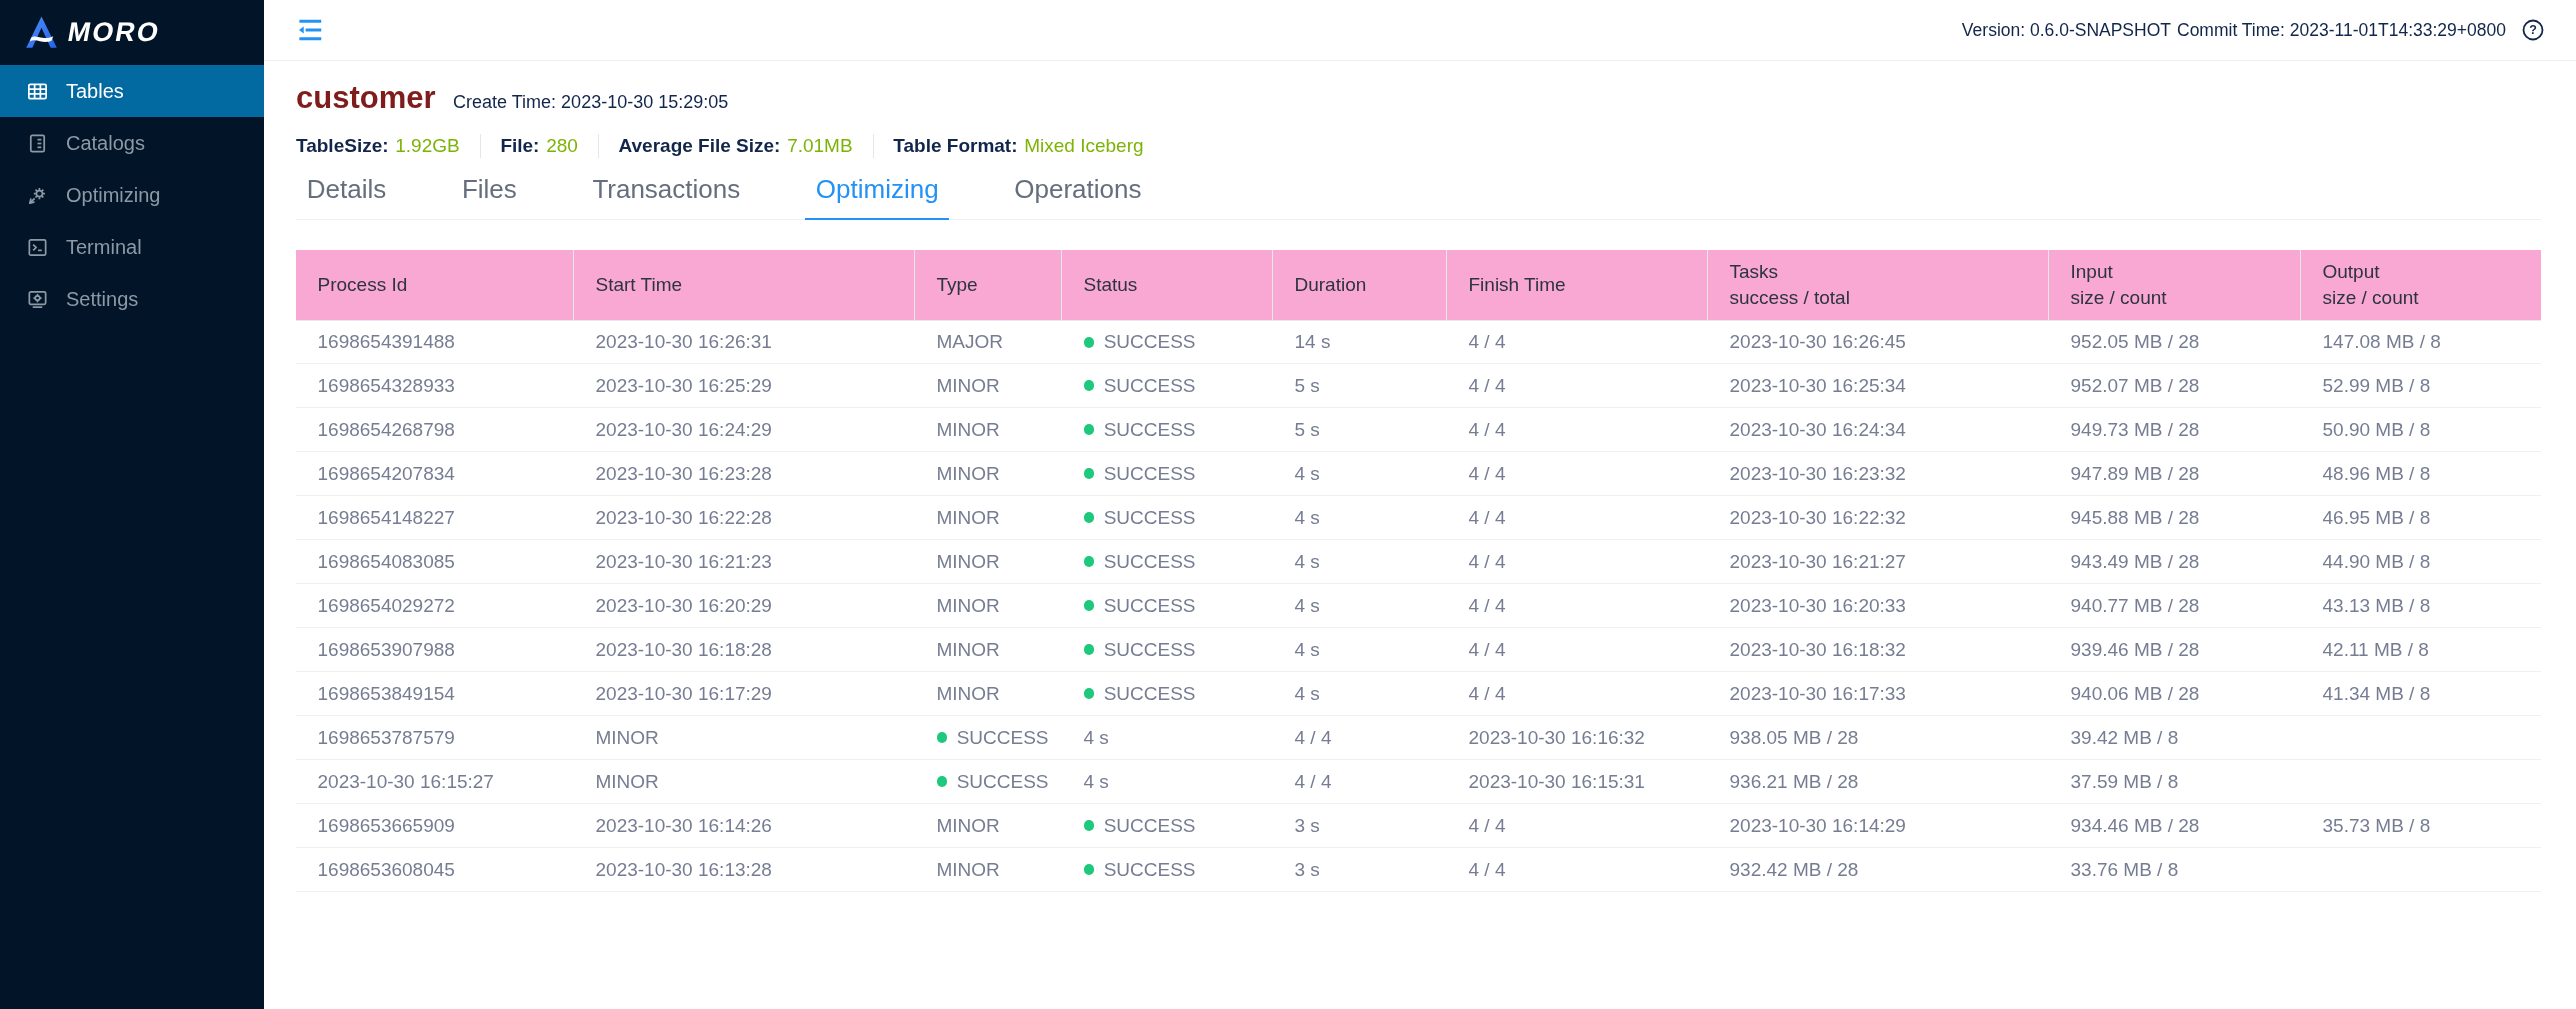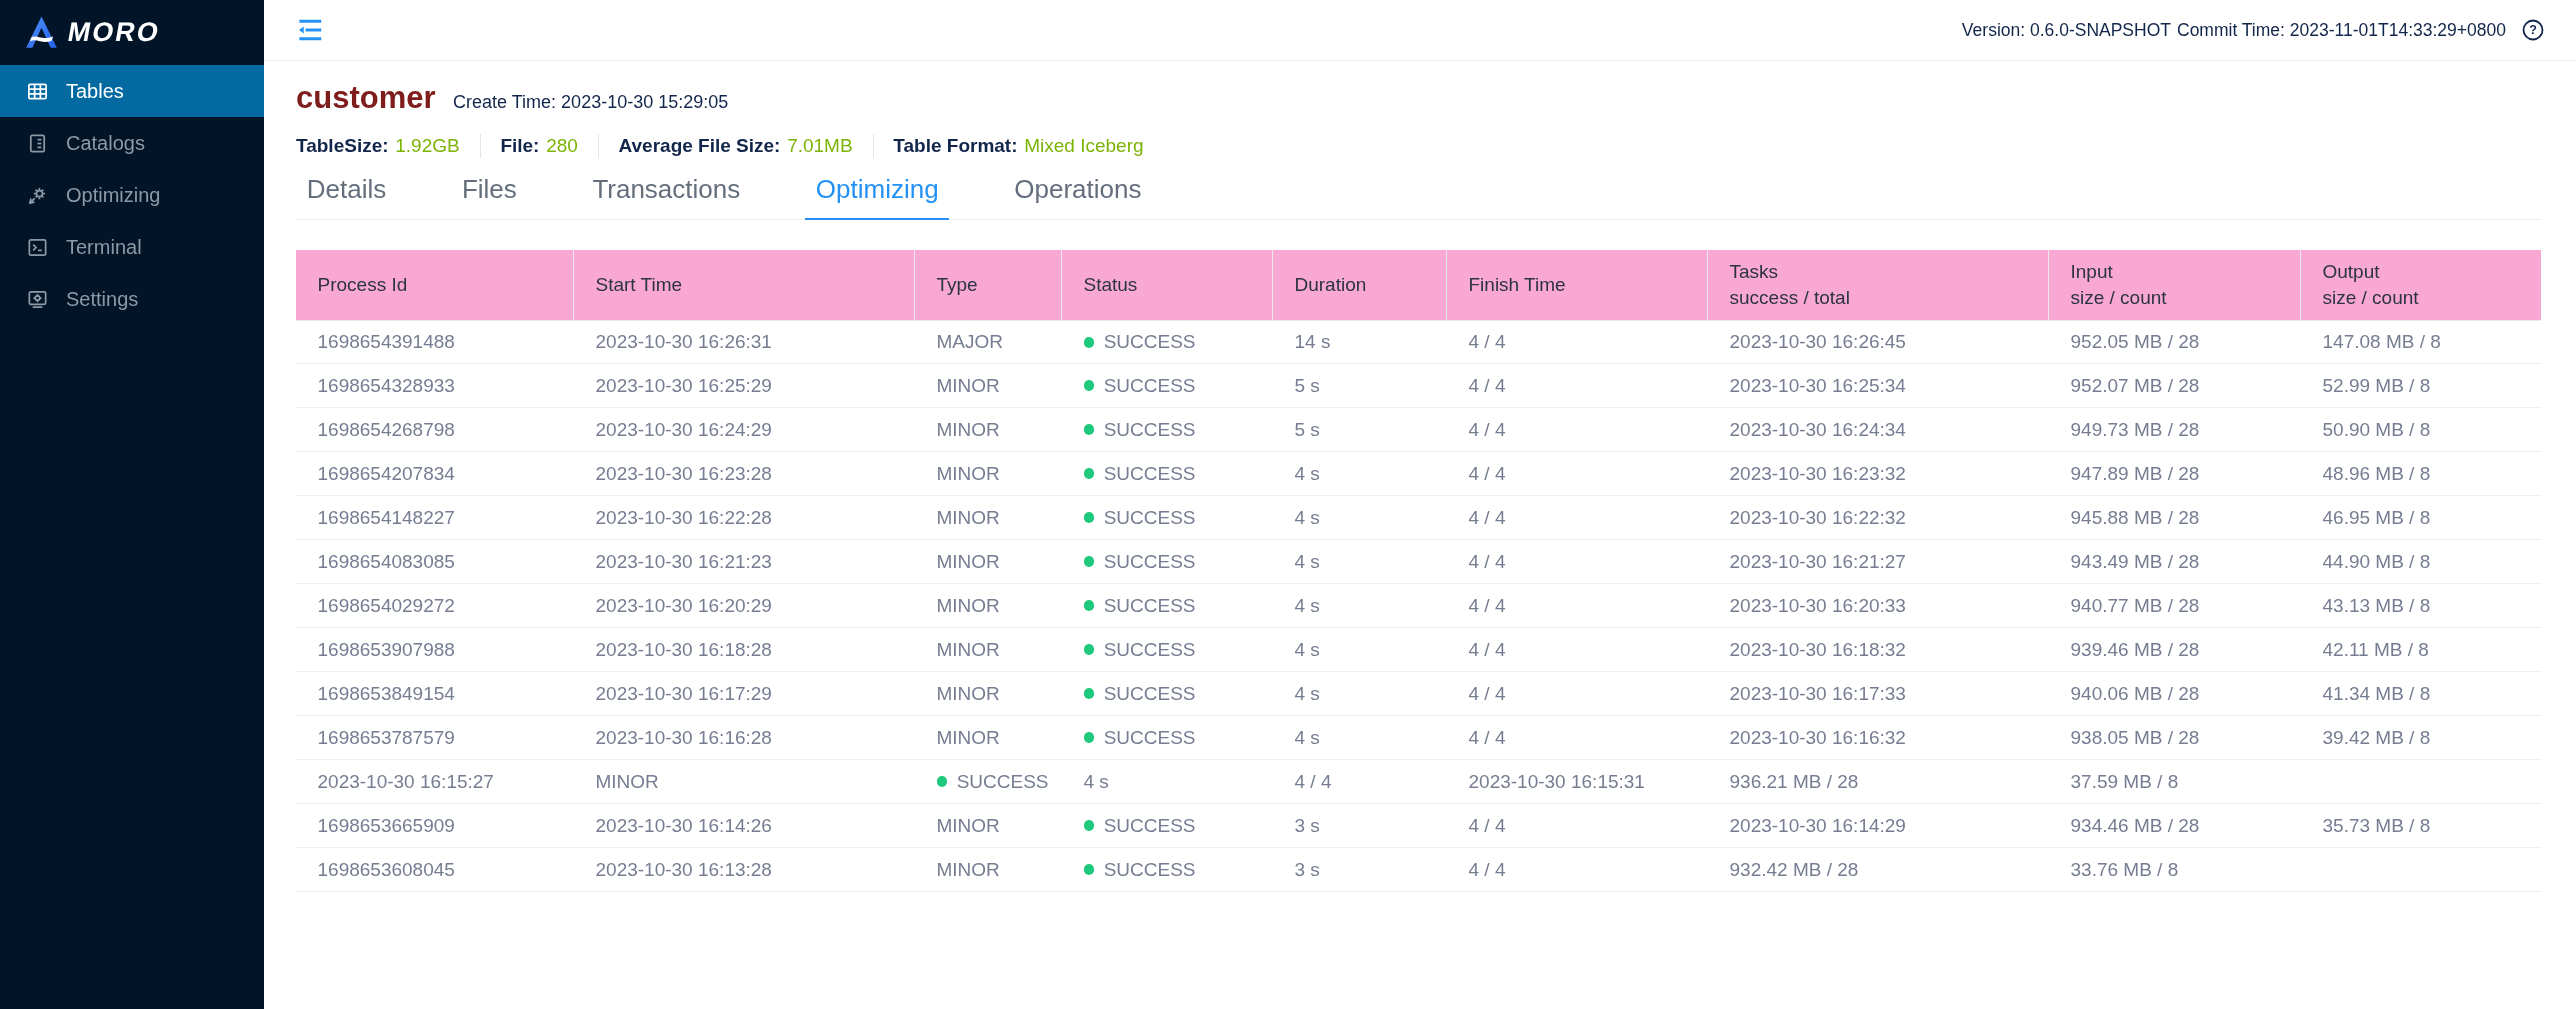--- a/index.html
+++ b/index.html
@@ -361,21 +361,20 @@
     </div>
     <div class="td">4 s</div>
     <div class="td">4 / 4</div>
     <div class="td">2023-10-30 16:17:33</div>
     <div class="td">940.06 MB / 28</div>
     <div class="td">41.34 MB / 8</div>
   </div>
 
   <div class="trow">
     <div class="td">1698653787579</div>
-    <div class="td">2023-10-30 16:16:28</div>
     <div class="td">MINOR</div>
     <div class="td">
       <span class="dot"></span>
       <span>SUCCESS</span>
     </div>
     <div class="td">4 s</div>
     <div class="td">4 / 4</div>
     <div class="td">2023-10-30 16:16:32</div>
     <div class="td">938.05 MB / 28</div>
     <div class="td">39.42 MB / 8</div>

